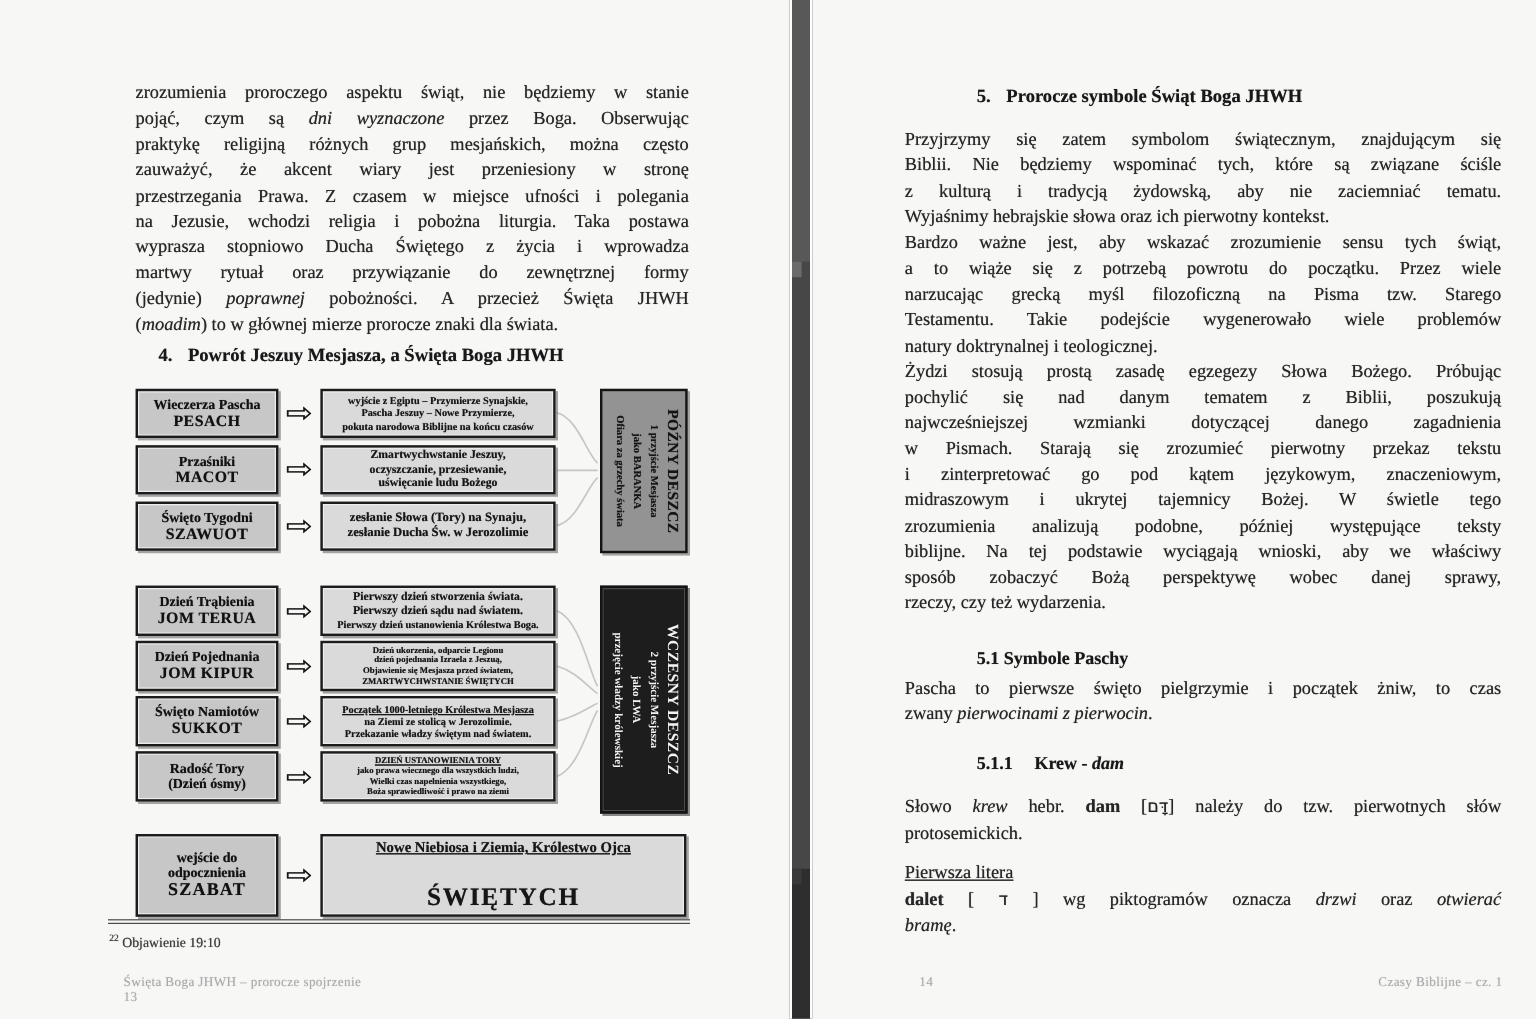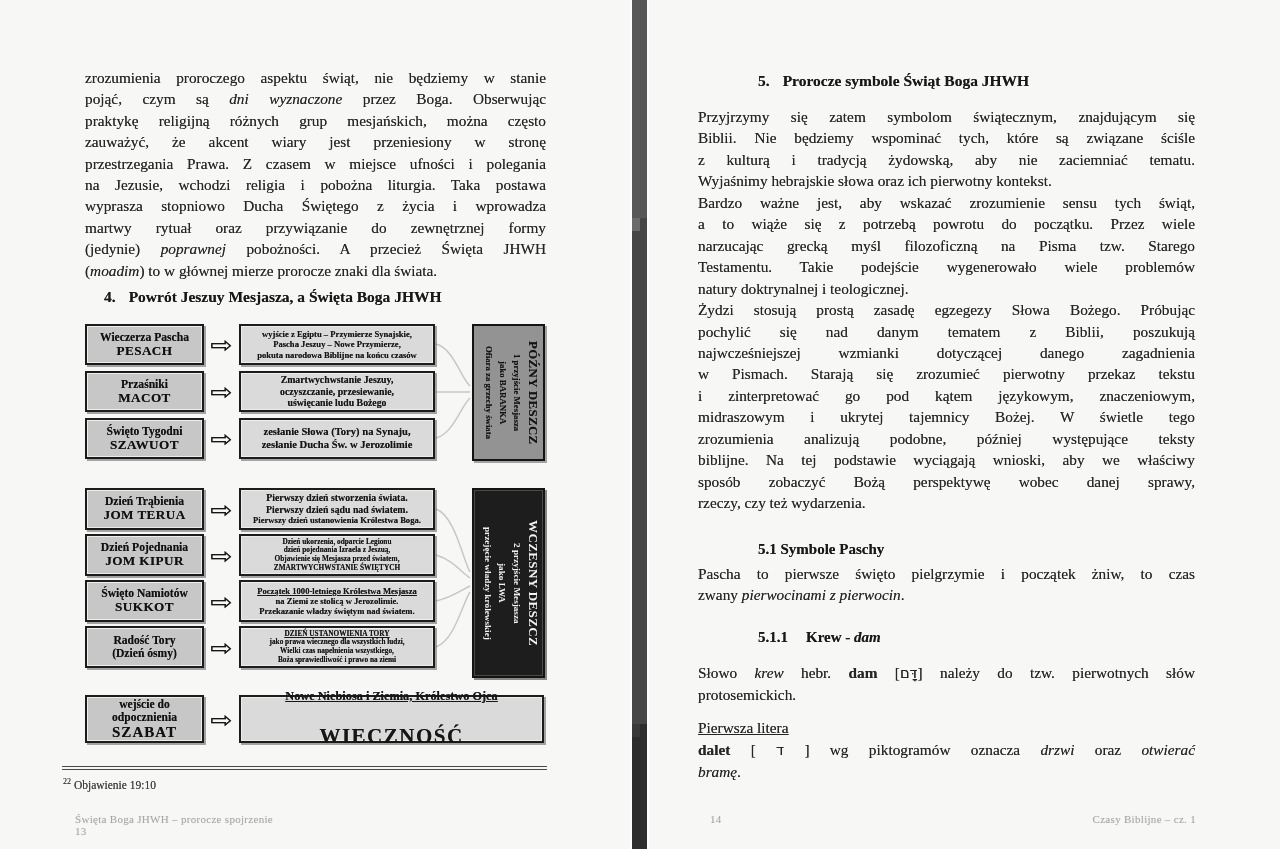--- a/index.html
+++ b/index.html
@@ -1,19 +1,19 @@
 <!DOCTYPE html>
 <html><head>
 <meta charset="utf-8">
 <style>
   html,body{margin:0;padding:0;width:1280px;height:849px;overflow:hidden;background:#f7f7f6;}
   .spread{display:flex;width:1280px;height:849px;}
   .page{position:relative;height:849px;background:#f7f7f6;color:#262626;
         font-family:"Liberation Serif","DejaVu Serif",serif;
-        text-shadow:0 0 .6px rgba(25,25,25,.65);}
+        text-shadow:0 0 .6px rgba(25,25,25,.65);margin-left:28px;}
   .pl{width:630px;}
   .pr{flex:1;}
   
   .gap{width:19px;box-sizing:border-box;position:relative;background:#474747;
        border-left:2px solid #fdfdfd;border-right:2px solid #fdfdfd;}
   .gap .seg{position:absolute;left:0;right:0;}
   .gap .s1{top:0;height:218px;background:#585858;}
   .gap .s3{top:724px;bottom:0;background:#2e2e2e;}
   .gap .n1{top:218px;height:13px;width:8px;right:auto;background:#6b6b6b;}
   .gap .n2{top:724px;height:13px;width:8px;right:auto;background:#3a3a3a;}
@@ -28,21 +28,21 @@
 
   
   .lp-body{left:85px;top:67px;width:461px;}
   .h4{position:absolute;left:104px;top:288px;font-size:15.5px;font-weight:bold;color:#181818;}
   .hnum{margin-right:13px;}
   .diagram{position:absolute;left:85px;top:320px;width:462px;height:442px;}
   .connectors{position:absolute;left:0;top:0;}
   .dgroup{position:absolute;left:0;display:flex;flex-direction:column;}
   #g1{top:4px;gap:6px}#g2{top:168px;gap:4px}#g3{top:375px}
   .drow{display:flex;}
-  #g1 .drow{height:41px}#g2 .drow{height:42px}#g3 .drow{height:48px}
+  #g1 .drow{height:41px}#g2 .drow{height:42px}#g3 .drow{height:69px}
   .dbox{box-sizing:border-box;display:flex;flex-direction:column;justify-content:center;align-items:center;
         border:2px solid #1c1c1c;box-shadow:2px 2px 0 rgba(60,60,60,.45),inset 0 0 0 1px #ededed;}
   .left-box{width:119px;background:#c7c7c7;}
   .right-box{width:196px;background:#dadada;padding:1px 2px;}
   .right-box.wide{width:305px;gap:19px;}
   .arrowwrap{width:35px;display:flex;align-items:center;justify-content:center;}
   .arrow{font-family:"DejaVu Sans",sans-serif;font-size:27px;line-height:1;color:#161616;transform:scaleY(.85);}
   .ll{line-height:1.12;text-align:center;font-weight:bold;color:#111;}
   .ll.nm{font-size:11.6px}
   .ll.cd{font-size:13.2px;letter-spacing:.4px}
@@ -228,21 +228,21 @@
             <div class="dbox left-box">
               <div class="ll nm">wejście do</div>
               <div class="ll nm">odpocznienia</div>
               <div class="ll cd big">SZABAT</div>
             </div>
             <div class="arrowwrap">
               <span class="arrow">⇨</span>
             </div>
             <div class="dbox right-box wide">
               <div class="rl ti un">Nowe Niebiosa i Ziemia, Królestwo Ojca</div>
-              <div class="rl et">WIECZNOŚĆ</div>
+              <div class="rl et">ŚWIĘTYCH</div>
             </div>
           </div>
         </div>
 
       <div class="vbox v1">
         <div class="vt">PÓŹNY DESZCZ</div>
         <div class="vl">1 przyjście Mesjasza</div>
         <div class="vl">jako BARANKA</div>
         <div class="vl">Ofiara za grzechy świata</div>
       </div>

